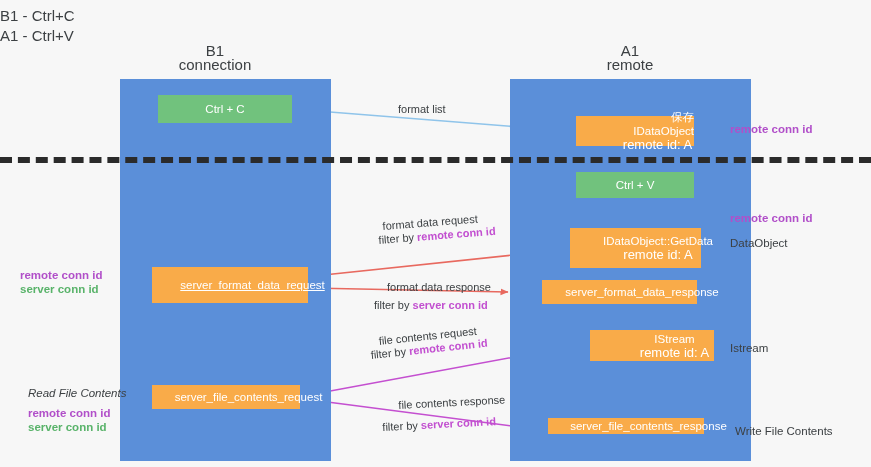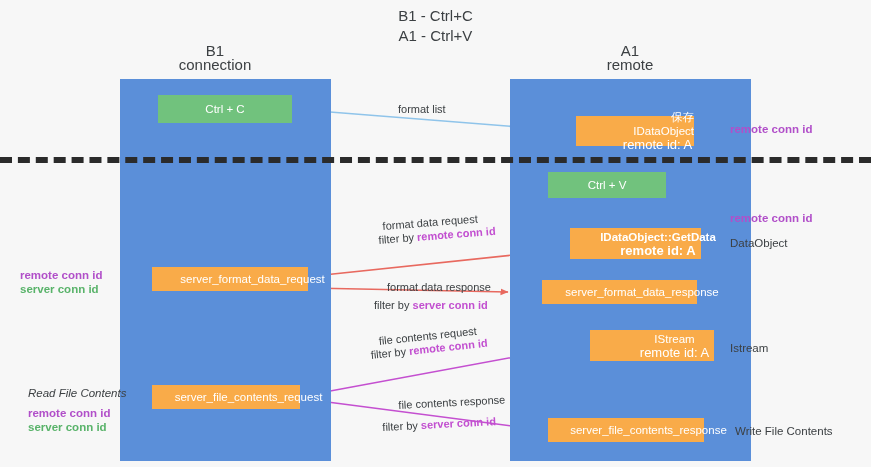--- a/index.html
+++ b/index.html
@@ -20,21 +20,21 @@
     left: 0; top: 0;
     width: 871px;
     height: 467px;
   }
   .abs { position: absolute; }
 
   
   .title {
     left: 0; top: 6px;
     width: 871px;
-    text-align: center;
+    text-align: left;
     font-size: 15px;
     line-height: 20px;
     color: #3c4043;
     white-space: pre-line;
   }
 
   
   .lane-head {
     text-align: center;
     font-size: 15px;
@@ -73,27 +73,27 @@
     line-height: 14px;
     text-align: right;
     box-sizing: border-box;
   }
   .node.green  { background: #71c27d; }
   .node.orange { background: #f9ab49; padding-left: 45px; }
   .node .sub { font-size: 13px; line-height: 14px; }
 
   #node-ctrl-c   { left: 158px; top: 95px;  width: 134px; height: 28px; }
   #node-idataobj { left: 576px; top: 116px; width: 118px; height: 30px; }
-  #node-ctrl-v   { left: 548px; top: 172px; width: 118px; height: 26px; }
-  #node-getdata  { left: 570px; top: 228px; width: 131px; height: 31px; font-weight: bold; }
-  #node-sfdreq   { left: 152px; top: 267px; width: 156px; height: 24px; }
+  #node-ctrl-v   { left: 576px; top: 172px; width: 118px; height: 26px; }
+  #node-getdata  { left: 570px; top: 228px; width: 131px; height: 40px; }
+  #node-sfdreq   { left: 152px; top: 267px; width: 156px; height: 36px; text-decoration: underline; }
   #node-sfdresp  { left: 514px; top: 280px; width: 155px; height: 24px; margin-left: 28px; }
   #node-istream  { left: 590px; top: 330px; width: 124px; height: 31px; }
   #node-sfcreq   { left: 152px; top: 385px; width: 148px; height: 24px; }
-  #node-sfcresp  { left: 548px; top: 418px; width: 156px; height: 24px; }
+  #node-sfcresp  { left: 548px; top: 418px; width: 156px; height: 16px; }
 
   
   .side {
     font-size: 11.5px;
     line-height: 14px;
   }
   .side .purple { color: #b14fc9; font-weight: bold; }
   .side .green  { color: #59b36a; font-weight: bold; }
   .side .plain  { color: #3c4043; }
 

